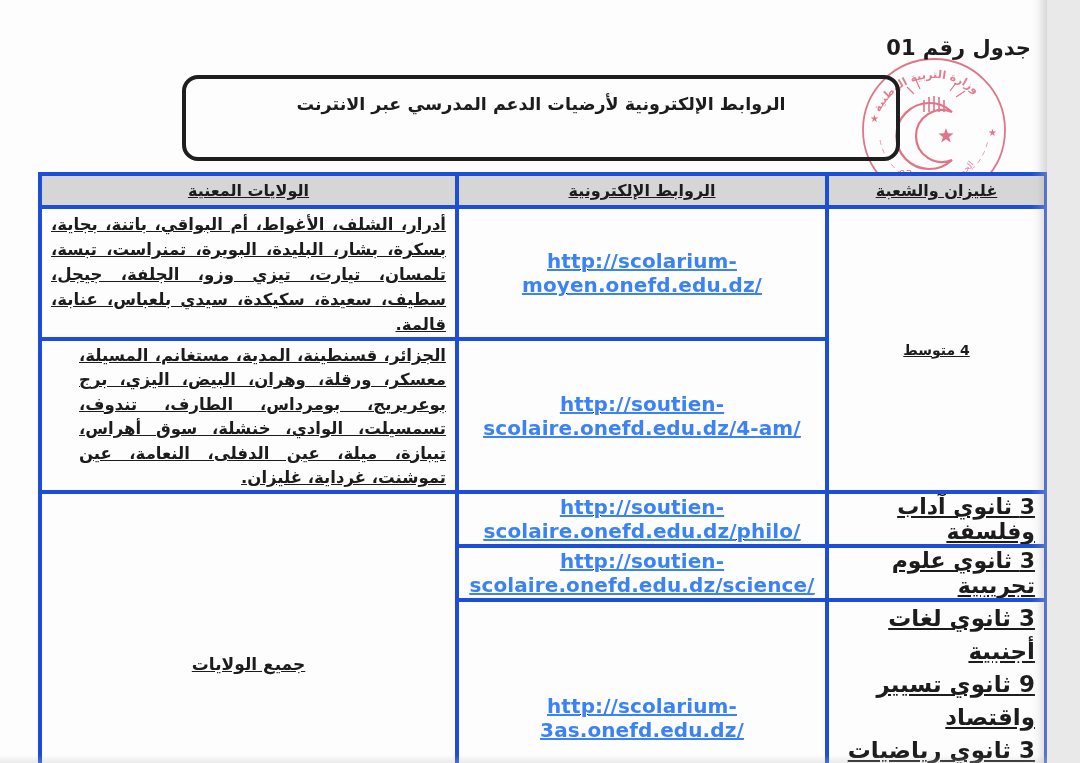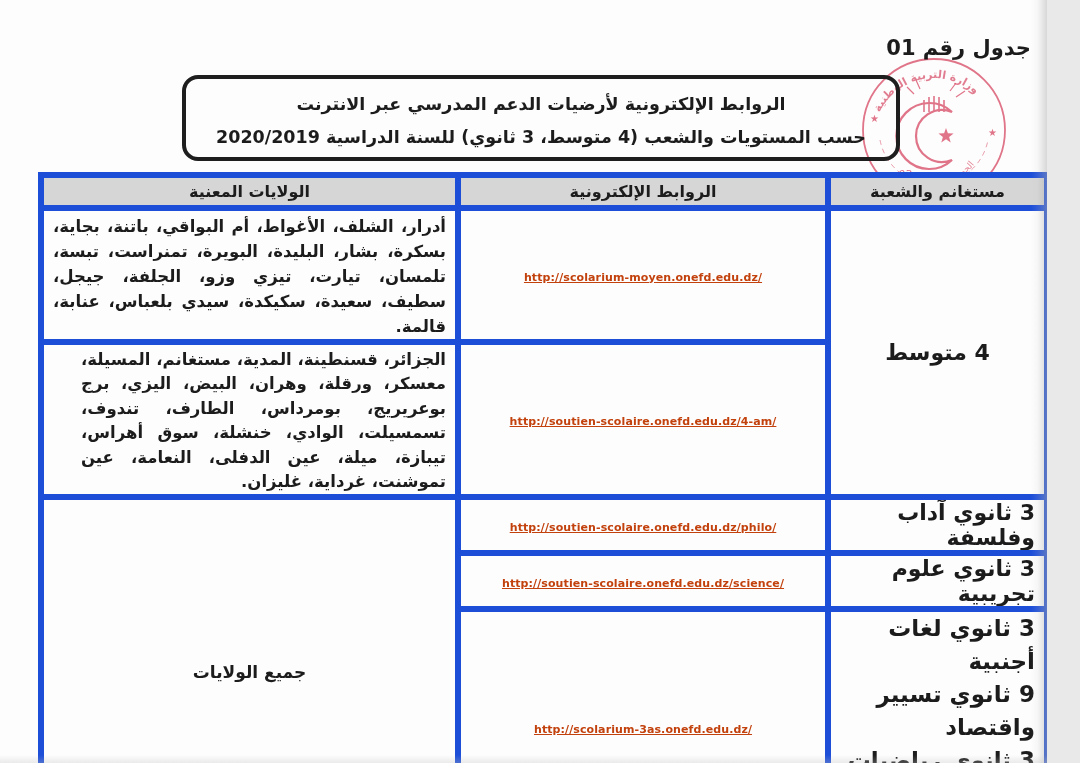--- a/index.html
+++ b/index.html
@@ -47,23 +47,24 @@
   }
 
   table.main {
     position: absolute; left: 38px; top: 172px;
     width: 1006px;
     border-collapse: collapse;
     table-layout: fixed;
     direction: rtl;
   }
   table.main td {
-    border: 6px solid #1d4ed8;
+    border: 4px solid #1d4ed8;
     vertical-align: middle;
     overflow: hidden;
+    text-decoration: underline;
   }
   td.hdr {
     background: #d6d6d6;
     text-align: center;
     font-weight: bold;
     font-size: 16px;
     height: 33px;
   }
   td.wilayas {
     vertical-align: top;
@@ -75,31 +76,31 @@
     line-height: 25px;
   }
   td.wilayas.r2 { line-height: 24.4px; padding-left: 37px; }
   td.wilayas-all {
     text-align: right; text-align-last: center;
     vertical-align: middle;
     font-weight: bold; font-size: 17px;
   }
   td.linkcell { text-align: center; direction: ltr; }
   a.doclink {
-    color: #c2410c;
-    font-weight: bold;
-    font-size: 11px;
+    color: #3b82f6;
+    font-weight: bold;
+    font-size: 20px;
     text-decoration: underline;
     cursor: pointer;
     letter-spacing: .1px;
   }
   td.level {
     text-align: center;
     font-weight: bold;
-    font-size: 22px;
+    font-size: 14px;
   }
   td.level-branch {
     text-align: right;
     font-weight: bold;
     font-size: 22px;
     padding-right: 9px;
   }
   td.level-multi { vertical-align: middle; }
   td.level-multi .branch-line {
     line-height: 33px;
@@ -141,32 +142,31 @@
       </text>
       <text fill="#dd5e76" opacity="0.75" font-size="9">
         <textPath href="#arcBot" startOffset="30%">الجمهورية الجزائرية</textPath>
       </text>
       <text x="40" y="124" fill="#dd5e76" opacity="0.9" font-size="11" font-style="italic">03</text>
     </svg>
   </div>
 
   <div class="title-box">
     <div class="title-line">الروابط الإلكترونية لأرضيات الدعم المدرسي عبر الانترنت</div>
-    <div class="title-line">حسب المستويات والشعب (4 متوسط، 3 ثانوي) للسنة الدراسية 2020/2019</div>
   </div>
 
   <table class="main">
     <colgroup>
       <col style="width:219px">
       <col style="width:370px">
       <col style="width:417px">
     </colgroup>
     <tbody>
         <tr>
-      <td class="hdr">مستغانم والشعبة</td>
+      <td class="hdr">غليزان والشعبة</td>
       <td class="hdr">الروابط الإلكترونية</td>
       <td class="hdr">الولايات المعنية</td>
     </tr>
 
     <tr style="height:128px">
       <td class="level" rowspan="2">4 متوسط</td>
       <td class="linkcell">
         <a class="doclink">http://scolarium-moyen.onefd.edu.dz/</a>
       </td>
       <td class="wilayas">أدرار، الشلف، الأغواط، أم البواقي، باتنة، بجاية، بسكرة، بشار، البليدة، البويرة، تمنراست، تبسة، تلمسان، تيارت، تيزي وزو، الجلفة، جيجل، سطيف، سعيدة، سكيكدة، سيدي بلعباس، عنابة، قالمة.</td>

